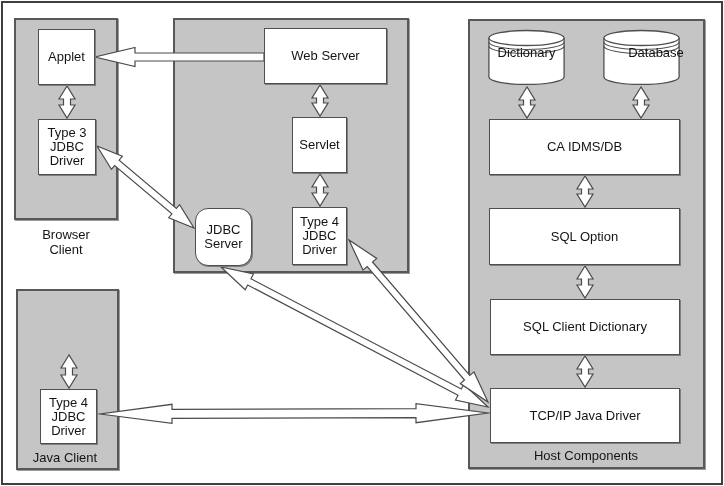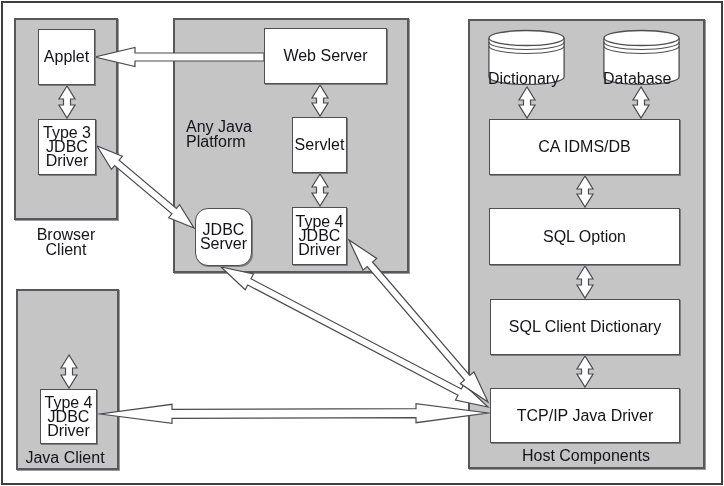--- a/index.html
+++ b/index.html
@@ -2,21 +2,21 @@
 <html><head>
 <meta charset="utf-8">
 <style>
   html, body { margin: 0; padding: 0; background: #ffffff; }
   .canvas {
     position: relative;
     width: 724px;
     height: 486px;
     background: #ffffff;
     font-family: "Liberation Sans", sans-serif;
-    font-size: 16px;
+    font-size: 13px;
     color: #141418;
     overflow: hidden;
   }
   .frame {
     position: absolute;
     inset: 1px;
     border: 2px solid #3f3f41;
     z-index: 30;
     pointer-events: none;
   }
@@ -60,27 +60,27 @@
   .n-caidms     { left: 489px; top: 119px; width: 191px; height: 56px; }
   .n-sqloption  { left: 489px; top: 208px; width: 191px; height: 57px; }
   .n-sqlclient  { left: 490px; top: 299px; width: 190px; height: 56px; }
   .n-tcpip      { left: 490px; top: 388px; width: 190px; height: 55px; }
 
   .cylinder {
     position: absolute;
     z-index: 10;
   }
   .n-dictionary { left: 488px; top: 29px; width: 77px; height: 56px; }
-  .n-database   { left: 603px; top: 29px; width: 77px; height: 56px; }
+  .n-database   { left: 603px; top: 29px; width: 77px; height: 56px; padding-left: 29px; }
   .cylinder svg { position: absolute; left: 0; top: 0; }
   .cyl-label {
     position: absolute;
-    left: 0; top: 41px;
+    left: 0; top: 16px;
     width: 100%;
-    text-align: left;
+    text-align: center;
   }
 
   .glabel {
     position: absolute;
     z-index: 10;
     line-height: 15px;
   }
   .l-browser    { left: 26px;  top: 181px; width: 80px;  text-align: center; margin-top: 46px; }
   .l-platform   { left: 186px; top: 119px; width: 82px;  text-align: left; }
   .l-javaclient { left: 10px;  top: 450px; width: 110px; text-align: center; }
@@ -141,16 +141,15 @@
     </svg>
     <span class="cyl-label">Database</span>
   </div>
 
   <div class="node n-caidms">CA IDMS/DB</div>
   <div class="node n-sqloption">SQL Option</div>
   <div class="node n-sqlclient">SQL Client Dictionary</div>
   <div class="node n-tcpip">TCP/IP Java Driver</div>
 
   <div class="glabel l-browser">Browser Client</div>
-  <div class="glabel l-platform">Any Java Platform</div>
   <div class="glabel l-javaclient">Java Client</div>
   <div class="glabel l-host">Host Components</div>
 </div>
 
 </body></html>

